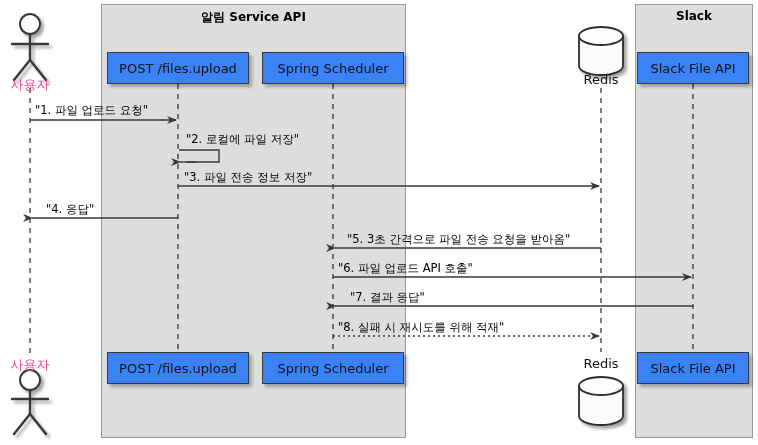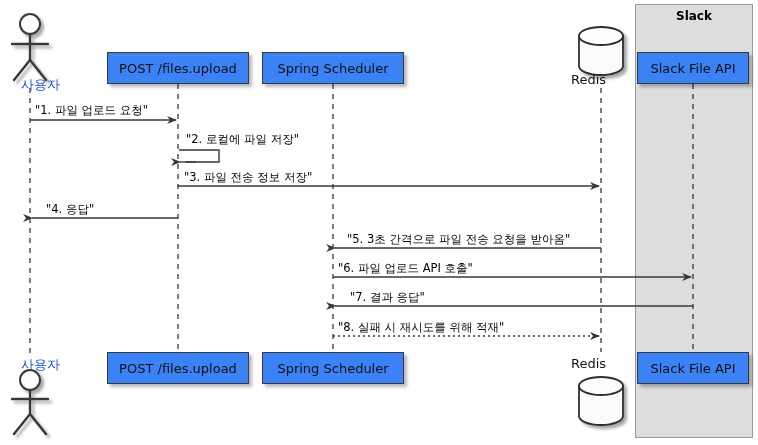--- a/index.html
+++ b/index.html
@@ -54,45 +54,48 @@
     font-size: 13px;
     color: #111111;
     box-shadow: 3px 3px 3px rgba(0,0,0,0.28);
     white-space: nowrap;
     padding: 0 6px;
   }
   
   .actor-label {
     position: absolute;
     font-size: 13px;
-    color: #1d4ed8;
-    text-align: right;
+    color: #ec4899;
+    text-align: center;
     white-space: nowrap;
   }
   .db-label {
     position: absolute;
     font-size: 13px;
     color: #111111;
-    text-align: left;
+    text-align: center;
     white-space: nowrap;
   }
   
   .msg-label {
     position: absolute;
     font-size: 11.5px;
     color: #000000;
     white-space: nowrap;
     font-family: "DejaVu Sans", "Liberation Sans", sans-serif;
   }
 </style>
 </head>
 <body>
 
 <div id="diagram">
 
+  <div class="group-box" style="left:101px; top:4px; width:305px; height:434px;">
+    <div class="group-title">알림 Service API</div>
+  </div>
 
   <div class="group-box" style="left:635px; top:4px; width:118px; height:434px;">
     <div class="group-title">Slack</div>
   </div>
 
   <svg class="layer" viewBox="0 0 758 445">
     <defs>
       <marker id="ah-r" markerWidth="10" markerHeight="10" refX="9" refY="4" orient="auto" markerUnits="userSpaceOnUse">
         <path d="M0,0 L10,4 L0,8 L3,4 Z" fill="#383838"></path>
       </marker>

